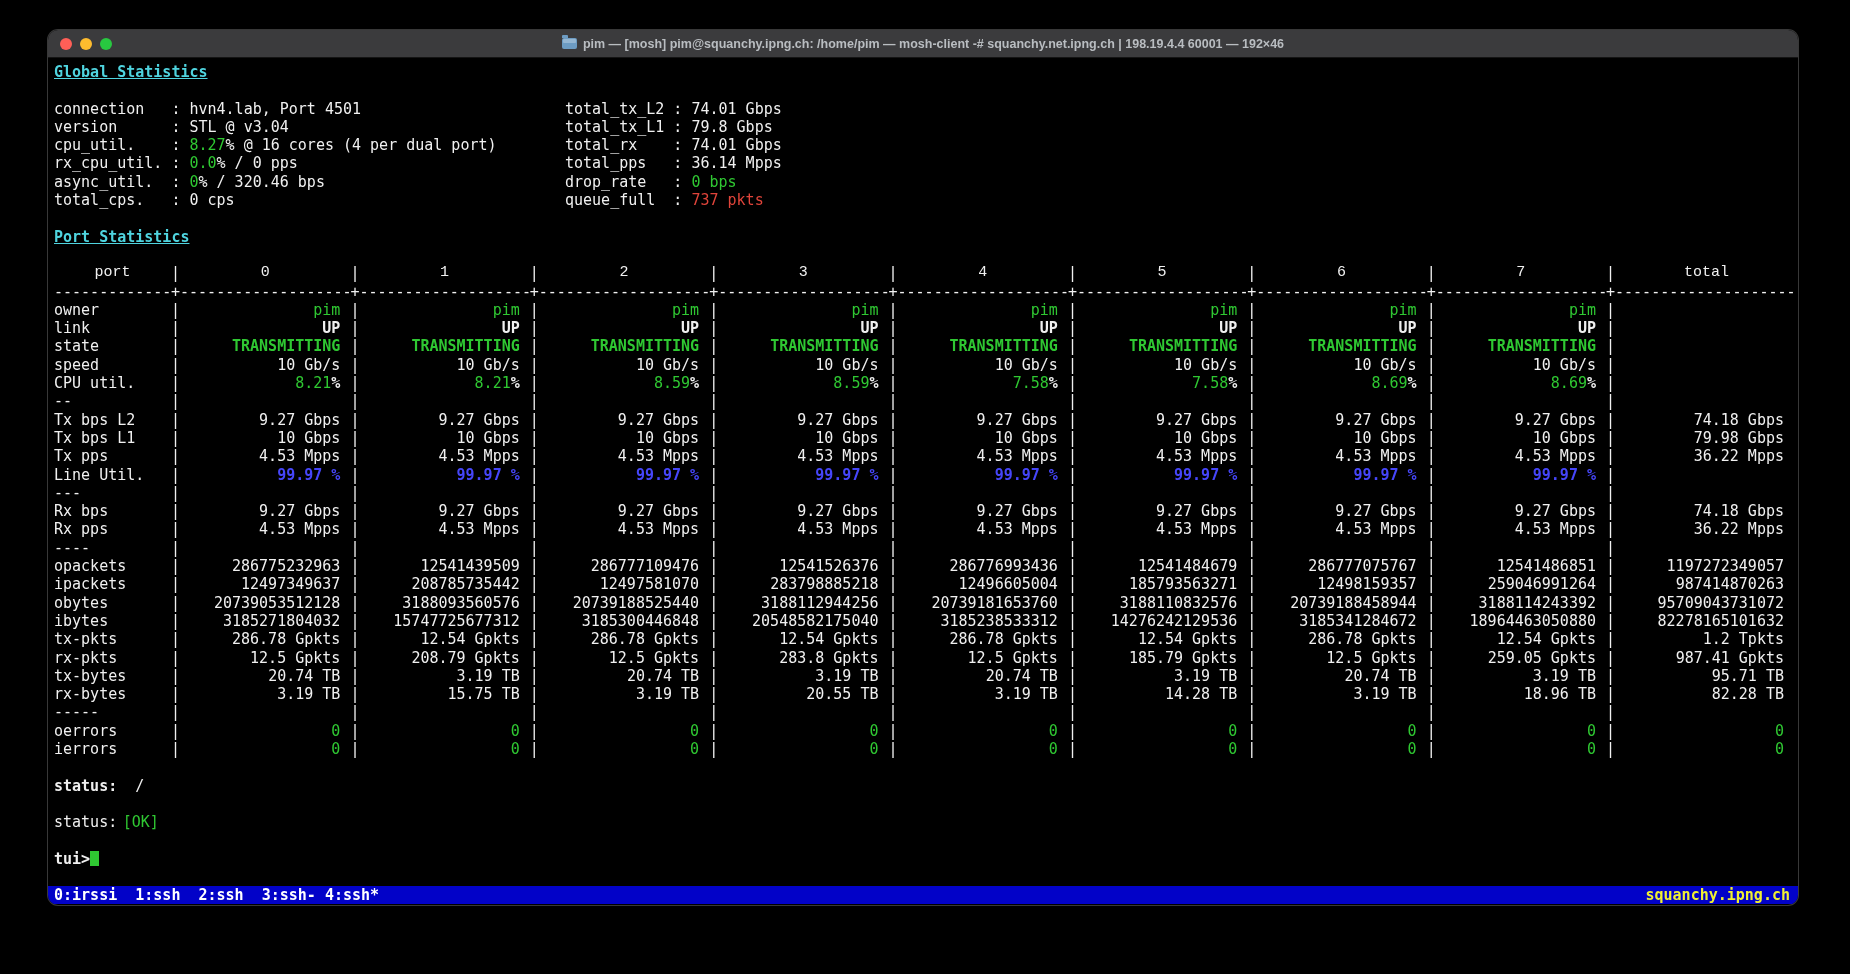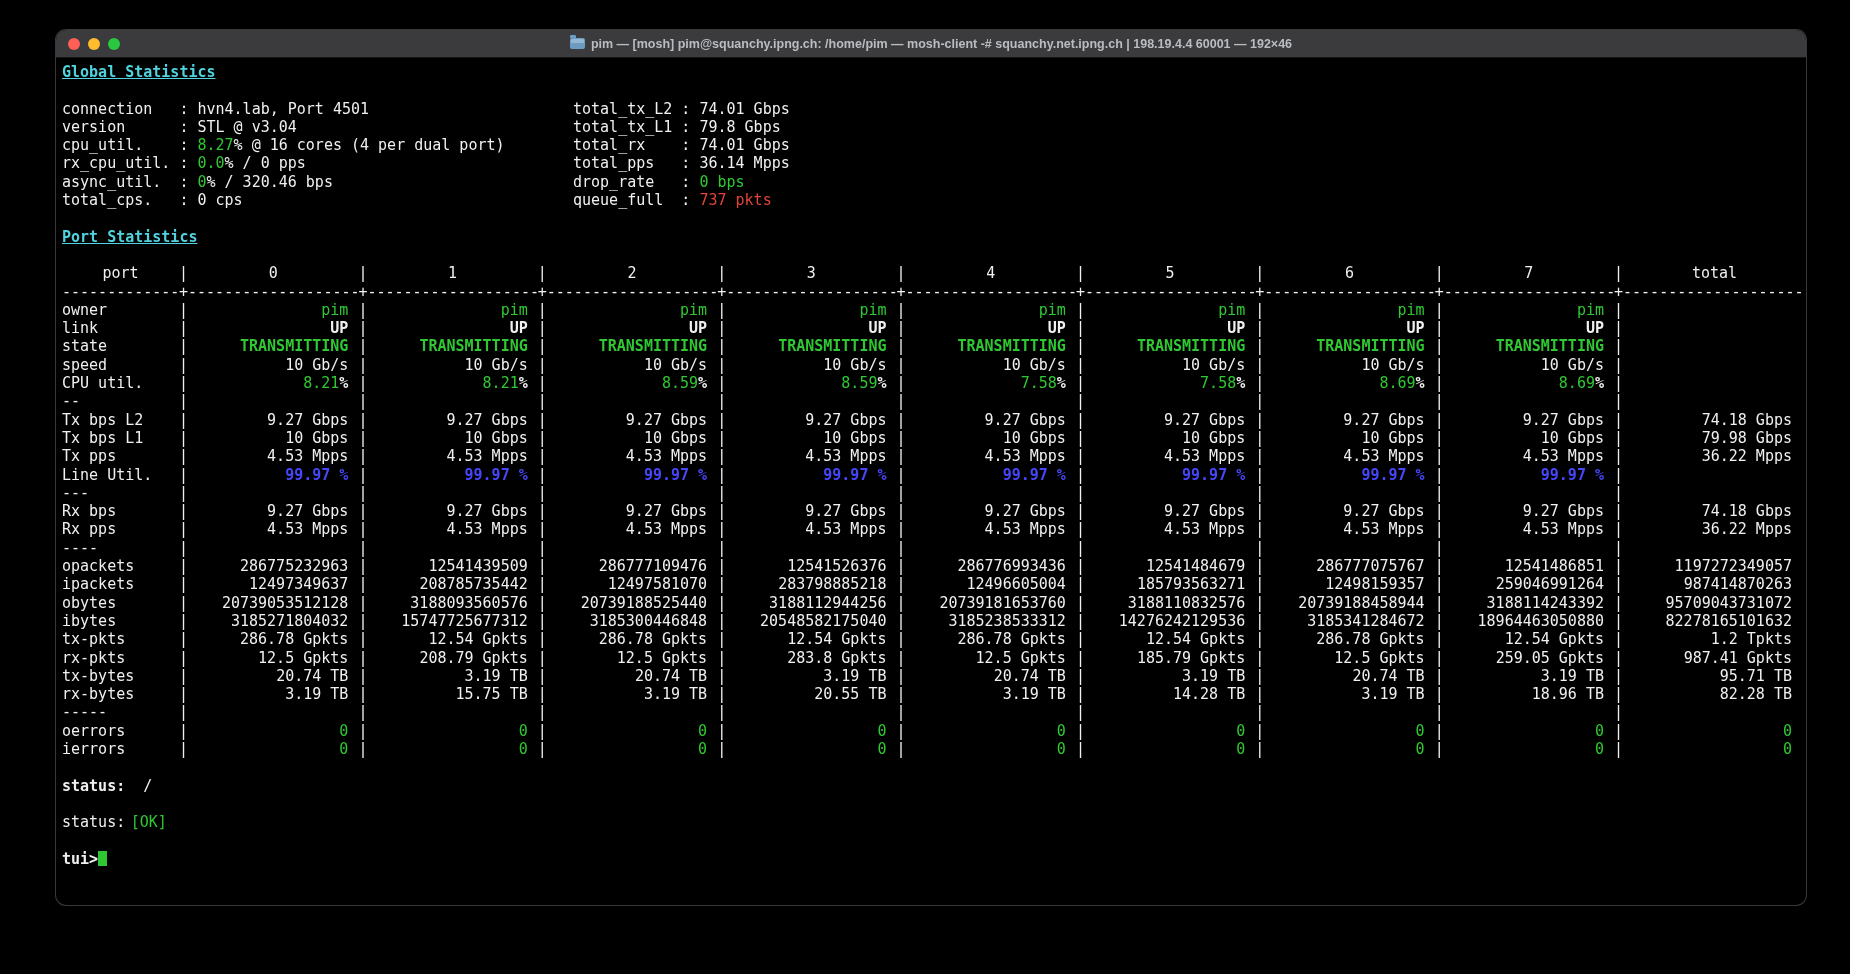--- a/index.html
+++ b/index.html
@@ -1,18 +1,18 @@
 <!DOCTYPE html>
 <html style="--fg: #f0f0f0; --green: #2fc832; --cyan: #4fd4df; --red: #e0443a; --blue: #4646fa; --barbg: #0202c8; --barhost: #f0f032; --chrome: #3b3b3d; --tred: #ff5f57; --tyellow: #febc2e; --tgreen: #28c840;"><head>
 <meta charset="utf-8">
 <style>
   html,body{margin:0;padding:0;background:#000;}
   .desktop{position:relative;width:1850px;height:974px;background:#000;overflow:hidden;
            font-family:"DejaVu Sans Mono",monospace;}
-  .window{position:absolute;left:56px;top:30px;width:1750px;height:875px;background:#000;
+  .window{position:absolute;left:48px;top:30px;width:1750px;height:875px;background:#000;
           border-radius:10px;overflow:hidden;
           box-shadow:0 0 0 1px rgba(255,255,255,.22),0 22px 60px rgba(0,0,0,.7);}
   .titlebar{height:28px;background:var(--chrome,#3b3b3d);position:relative;
             display:flex;align-items:center;justify-content:center;
             border-bottom:1px solid #141414;box-sizing:border-box;}
   .lights{position:absolute;left:12px;top:0;height:28px;display:flex;align-items:center;gap:8px;}
   .light{width:12px;height:12px;border-radius:50%;display:inline-block;}
   .light.r{background:var(--tred,#ff5f57);}
   .light.y{background:var(--tyellow,#febc2e);}
   .light.g{background:var(--tgreen,#28c840);}
@@ -41,21 +41,21 @@
          white-space:pre;overflow:hidden;}
   .glabel{display:inline-block;width:13ch;}
   .grlabel{display:inline-block;width:12ch;}
 
   .trow{display:grid;grid-template-columns:117px repeat(8,1fr) 192px;height:18.3px;
         padding-left:6px;white-space:pre;overflow:hidden;}
   .cell{display:flex;overflow:hidden;white-space:pre;}
   .cell .pipe{flex:none;}
   .cell .val{flex:1;text-align:right;padding-right:10px;}
   .cell.total .val{padding-right:14px;}
-  .cell.head .val{text-align:center;padding-right:0;}
+  .cell.head .val{text-align:center;padding-right:0;font-family:Liberation Mono, monospace;}
   .cell.labelcell{display:block;}
   .cell.hrc{display:block;}
 
   .spin{margin-left:18px;}
   .okgap{margin-left:0.6ch;margin-top:48px;}
   .cursor{display:inline-block;width:9px;height:15px;background:var(--green,#2fc832);
           vertical-align:-2px;}
 
   .bar{height:18.3px;background:var(--barbg,#0202c8);display:flex;align-items:center;
        justify-content:space-between;padding:0 8px 0 6px;font-size:15px;line-height:18.3px;
@@ -124,15 +124,19 @@
           <div class="trow"><span class="cell labelcell">ierrors</span><span class="cell port"><span class="pipe">|</span><span class="val green">0</span></span><span class="cell port"><span class="pipe">|</span><span class="val green">0</span></span><span class="cell port"><span class="pipe">|</span><span class="val green">0</span></span><span class="cell port"><span class="pipe">|</span><span class="val green">0</span></span><span class="cell port"><span class="pipe">|</span><span class="val green">0</span></span><span class="cell port"><span class="pipe">|</span><span class="val green">0</span></span><span class="cell port"><span class="pipe">|</span><span class="val green">0</span></span><span class="cell port"><span class="pipe">|</span><span class="val green">0</span></span><span class="cell port total"><span class="pipe">|</span><span class="val green">0</span></span></div>
         </div>
       <div class="tline"></div>
       <div class="tline"><b>status:</b><span class="spin">/</span></div>
       <div class="tline"></div>
       <div class="tline"><span>status:</span><span class="green okgap">[OK]</span></div>
       <div class="tline"></div>
       <div class="tline"><b>tui&gt;</b><span class="cursor"></span></div>
     </div>
 
+    <div class="bar">
+      <span class="winlist"><span>0:irssi  </span><span>1:ssh  </span><span>2:ssh  </span><span>3:ssh- </span><span>4:ssh*</span></span>
+      <span class="host">squanchy.ipng.ch</span>
+    </div>
 
   </div>
 </div>
 
 </body></html>

